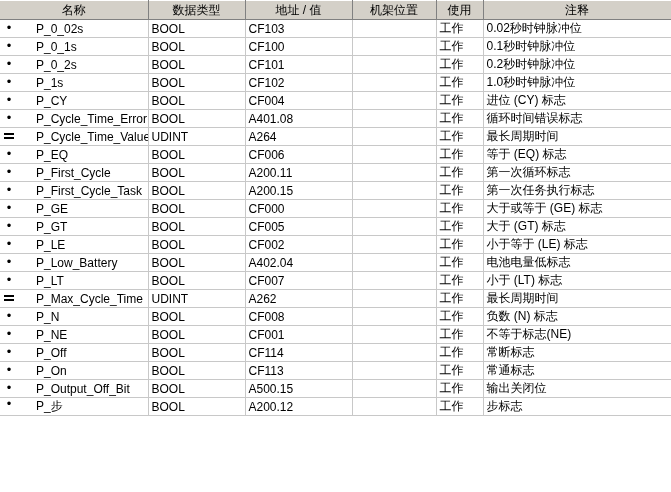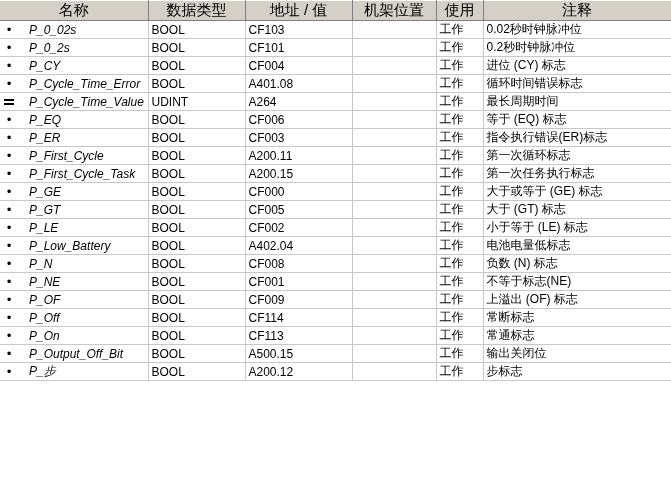--- a/index.html
+++ b/index.html
@@ -24,21 +24,21 @@
     border-collapse: collapse;
     width: 671px;
     table-layout: fixed;
   }
   table.grid th {
     background: #d4d0c8;
     border-right: 1px solid #ffffff;
     border-bottom: 1px solid #808080;
     border-top: 1px solid #ffffff;
     font-weight: normal;
-    font-size: 15px;
+    font-size: 12px;
     height: 18px;
     padding: 0;
     text-align: center;
     color: #000000;
     position: relative;
   }
   table.grid th.sep {
     border-right: 1px solid #808080;
   }
   table.grid td {
@@ -57,23 +57,22 @@
   col.c-addr   { width: 107px; }
   col.c-rack   { width: 84px;  }
   col.c-use    { width: 47px;  }
   col.c-cmt    { width: 188px; }
 
   td.name {
     padding-left: 2px;
   }
   .name-inner {
     display: flex;
-    align-items: center;
-    gap: 14px;
-    font-style: italic;
+    align-items: flex-start;
+    gap: 21px;
   }
   .bullet {
     display: inline-block;
     width: 12px;
     text-align: center;
     font-size: 11px;
     line-height: 11px;
     color: #000000;
     flex: 0 0 12px;
   }
@@ -146,28 +145,54 @@
           <td class="type">BOOL</td>
           <td class="addr">CF103</td>
           <td class="rack"></td>
           <td class="use">工作</td>
           <td class="cmt">0.02秒时钟脉冲位</td>
         </tr>
         <tr>
           <td class="name">
             <span class="name-inner">
               <span class="bullet dot"></span>
+              <span>P_0_1s</span>
+            </span>
+          </td>
+          <td class="type">BOOL</td>
+          <td class="addr">CF100</td>
+          <td class="rack"></td>
+          <td class="use">工作</td>
+          <td class="cmt">0.1秒时钟脉冲位</td>
+        </tr>
+        <tr>
+          <td class="name">
+            <span class="name-inner">
+              <span class="bullet dot"></span>
               <span>P_0_2s</span>
             </span>
           </td>
           <td class="type">BOOL</td>
           <td class="addr">CF101</td>
           <td class="rack"></td>
           <td class="use">工作</td>
           <td class="cmt">0.2秒时钟脉冲位</td>
+        </tr>
+        <tr>
+          <td class="name">
+            <span class="name-inner">
+              <span class="bullet dot"></span>
+              <span>P_1s</span>
+            </span>
+          </td>
+          <td class="type">BOOL</td>
+          <td class="addr">CF102</td>
+          <td class="rack"></td>
+          <td class="use">工作</td>
+          <td class="cmt">1.0秒时钟脉冲位</td>
         </tr>
         <tr>
           <td class="name">
             <span class="name-inner">
               <span class="bullet dot"></span>
               <span>P_CY</span>
             </span>
           </td>
           <td class="type">BOOL</td>
           <td class="addr">CF004</td>
@@ -211,33 +236,20 @@
           <td class="type">BOOL</td>
           <td class="addr">CF006</td>
           <td class="rack"></td>
           <td class="use">工作</td>
           <td class="cmt">等于 (EQ) 标志</td>
         </tr>
         <tr>
           <td class="name">
             <span class="name-inner">
               <span class="bullet dot"></span>
-              <span>P_ER</span>
-            </span>
-          </td>
-          <td class="type">BOOL</td>
-          <td class="addr">CF003</td>
-          <td class="rack"></td>
-          <td class="use">工作</td>
-          <td class="cmt">指令执行错误(ER)标志</td>
-        </tr>
-        <tr>
-          <td class="name">
-            <span class="name-inner">
-              <span class="bullet dot"></span>
               <span>P_First_Cycle</span>
             </span>
           </td>
           <td class="type">BOOL</td>
           <td class="addr">A200.11</td>
           <td class="rack"></td>
           <td class="use">工作</td>
           <td class="cmt">第一次循环标志</td>
         </tr>
         <tr>
@@ -302,20 +314,46 @@
           <td class="type">BOOL</td>
           <td class="addr">A402.04</td>
           <td class="rack"></td>
           <td class="use">工作</td>
           <td class="cmt">电池电量低标志</td>
         </tr>
         <tr>
           <td class="name">
             <span class="name-inner">
               <span class="bullet dot"></span>
+              <span>P_LT</span>
+            </span>
+          </td>
+          <td class="type">BOOL</td>
+          <td class="addr">CF007</td>
+          <td class="rack"></td>
+          <td class="use">工作</td>
+          <td class="cmt">小于 (LT) 标志</td>
+        </tr>
+        <tr>
+          <td class="name">
+            <span class="name-inner">
+              <span class="bullet eq"></span>
+              <span>P_Max_Cycle_Time</span>
+            </span>
+          </td>
+          <td class="type">UDINT</td>
+          <td class="addr">A262</td>
+          <td class="rack"></td>
+          <td class="use">工作</td>
+          <td class="cmt">最长周期时间</td>
+        </tr>
+        <tr>
+          <td class="name">
+            <span class="name-inner">
+              <span class="bullet dot"></span>
               <span>P_N</span>
             </span>
           </td>
           <td class="type">BOOL</td>
           <td class="addr">CF008</td>
           <td class="rack"></td>
           <td class="use">工作</td>
           <td class="cmt">负数 (N) 标志</td>
         </tr>
         <tr>
@@ -323,33 +361,20 @@
             <span class="name-inner">
               <span class="bullet dot"></span>
               <span>P_NE</span>
             </span>
           </td>
           <td class="type">BOOL</td>
           <td class="addr">CF001</td>
           <td class="rack"></td>
           <td class="use">工作</td>
           <td class="cmt">不等于标志(NE)</td>
-        </tr>
-        <tr>
-          <td class="name">
-            <span class="name-inner">
-              <span class="bullet dot"></span>
-              <span>P_OF</span>
-            </span>
-          </td>
-          <td class="type">BOOL</td>
-          <td class="addr">CF009</td>
-          <td class="rack"></td>
-          <td class="use">工作</td>
-          <td class="cmt">上溢出 (OF) 标志</td>
         </tr>
         <tr>
           <td class="name">
             <span class="name-inner">
               <span class="bullet dot"></span>
               <span>P_Off</span>
             </span>
           </td>
           <td class="type">BOOL</td>
           <td class="addr">CF114</td>

